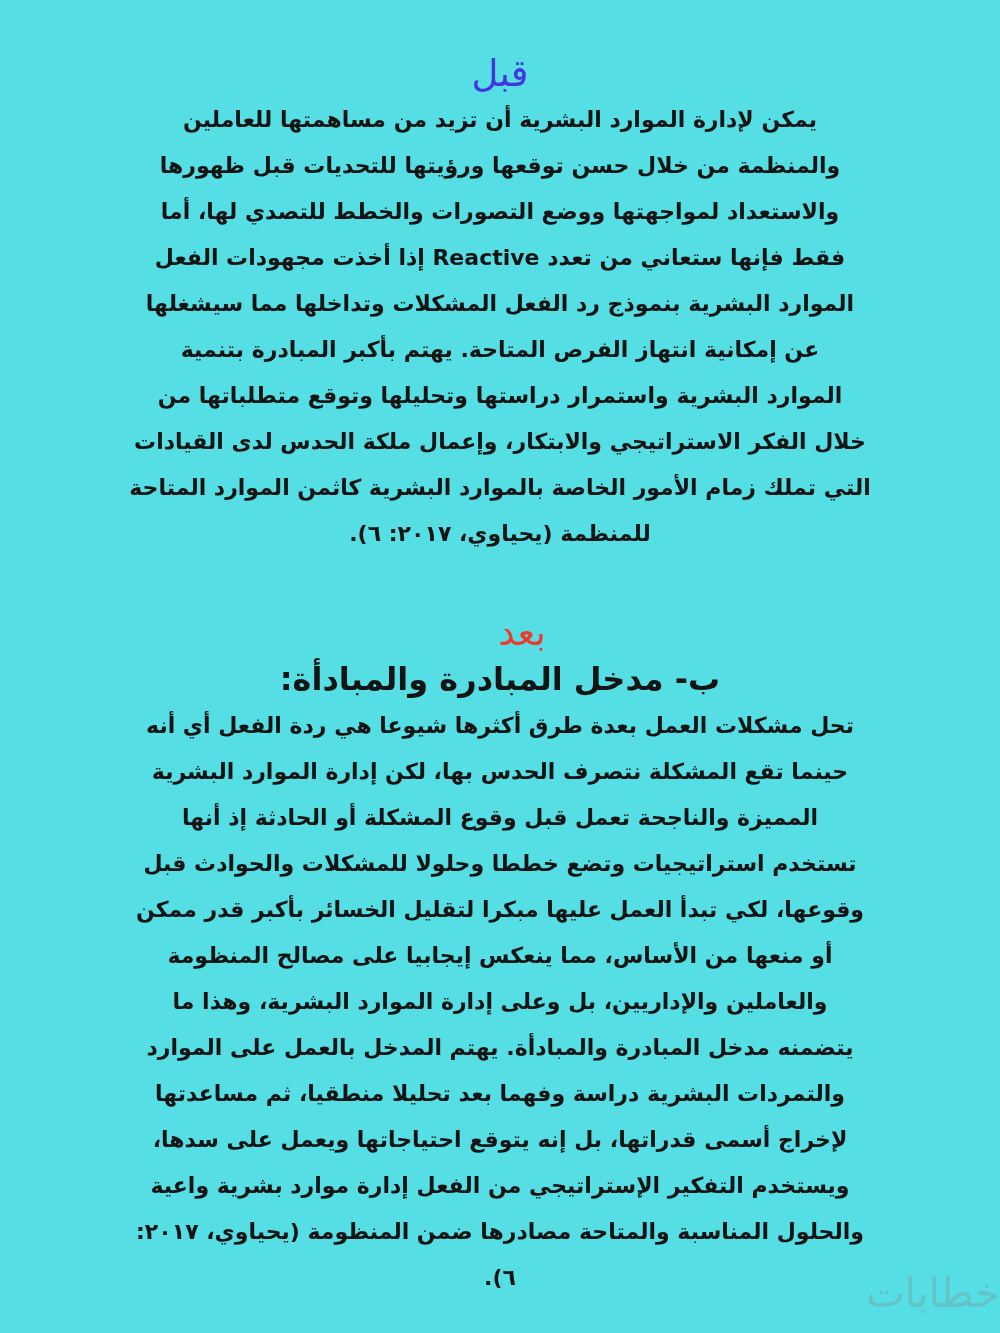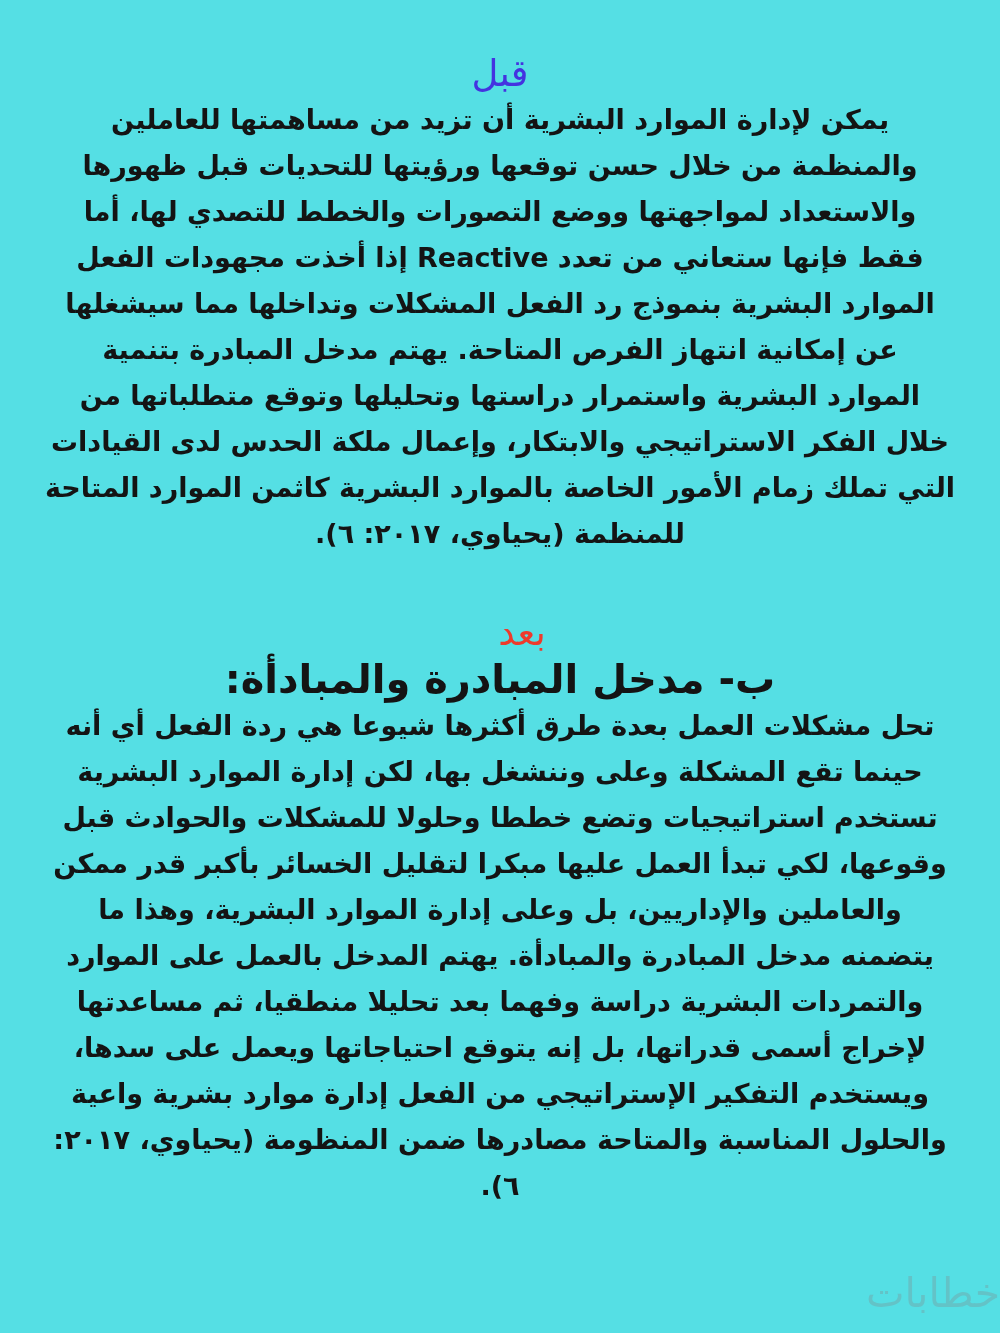--- a/index.html
+++ b/index.html
@@ -26,29 +26,29 @@
   }
   .heading {
     font-size: 37px;
     line-height: 47px;
     font-weight: normal;
   }
   .paragraph {
     margin: 0;
   }
   .line {
-    font-size: 27px;
+    font-size: 22px;
     line-height: 46px;
     white-space: nowrap;
   }
   .section-after {
     margin-top: 52px;
   }
   .subheading {
-    font-size: 40px;
+    font-size: 32px;
     line-height: 47px;
   }
   .watermark {
     position: absolute;
     z-index: 0;
     bottom: 16px;
     left: 0;
     right: 0;
     text-align: right;
     font-size: 41px;
@@ -66,36 +66,38 @@
 <div class="content">
 
   <div class="section-before">
     <div class="heading" style="color: rgb(68, 51, 224);">قبل</div>
     <div class="paragraph">
         <div class="line">يمكن لإدارة الموارد البشرية أن تزيد من مساهمتها للعاملين</div>
         <div class="line">والمنظمة من خلال حسن توقعها ورؤيتها للتحديات قبل ظهورها</div>
         <div class="line">والاستعداد لمواجهتها ووضع التصورات والخطط للتصدي لها، أما</div>
         <div class="line">فقط فإنها ستعاني من تعدد Reactive إذا أخذت مجهودات الفعل</div>
         <div class="line">الموارد البشرية بنموذج رد الفعل المشكلات وتداخلها مما سيشغلها</div>
-        <div class="line">عن إمكانية انتهاز الفرص المتاحة. يهتم مدخل المبادرة بتنمية</div>
+        <div class="line">عن إمكانية انتهاز الفرص المتاحة. يهتم بأكبر المبادرة بتنمية</div>
         <div class="line">الموارد البشرية واستمرار دراستها وتحليلها وتوقع متطلباتها من</div>
         <div class="line">خلال الفكر الاستراتيجي والابتكار، وإعمال ملكة الحدس لدى القيادات</div>
         <div class="line">التي تملك زمام الأمور الخاصة بالموارد البشرية كاثمن الموارد المتاحة</div>
         <div class="line">للمنظمة (يحياوي، ٢٠١٧: ٦).</div>
       </div>
   </div>
 
   <div class="section-after">
     <div class="heading" style="color: rgb(238, 58, 44); padding-left: 44px;">بعد</div>
     <div class="subheading">ب- مدخل المبادرة والمبادأة:</div>
     <div class="paragraph">
         <div class="line">تحل مشكلات العمل بعدة طرق أكثرها شيوعا هي ردة الفعل أي أنه</div>
-        <div class="line">حينما تقع المشكلة وعلى وننشغل بها، لكن إدارة الموارد البشرية</div>
+        <div class="line">حينما تقع المشكلة نتصرف الحدس بها، لكن إدارة الموارد البشرية</div>
+        <div class="line">المميزة والناجحة تعمل قبل وقوع المشكلة أو الحادثة إذ أنها</div>
         <div class="line">تستخدم استراتيجيات وتضع خططا وحلولا للمشكلات والحوادث قبل</div>
         <div class="line">وقوعها، لكي تبدأ العمل عليها مبكرا لتقليل الخسائر بأكبر قدر ممكن</div>
+        <div class="line">أو منعها من الأساس، مما ينعكس إيجابيا على مصالح المنظومة</div>
         <div class="line">والعاملين والإداريين، بل وعلى إدارة الموارد البشرية، وهذا ما</div>
         <div class="line">يتضمنه مدخل المبادرة والمبادأة. يهتم المدخل بالعمل على الموارد</div>
         <div class="line">والتمردات البشرية دراسة وفهما بعد تحليلا منطقيا، ثم مساعدتها</div>
         <div class="line">لإخراج أسمى قدراتها، بل إنه يتوقع احتياجاتها ويعمل على سدها،</div>
         <div class="line">ويستخدم التفكير الإستراتيجي من الفعل إدارة موارد بشرية واعية</div>
         <div class="line">والحلول المناسبة والمتاحة مصادرها ضمن المنظومة (يحياوي، ٢٠١٧:</div>
         <div class="line">٦).</div>
       </div>
   </div>
 

